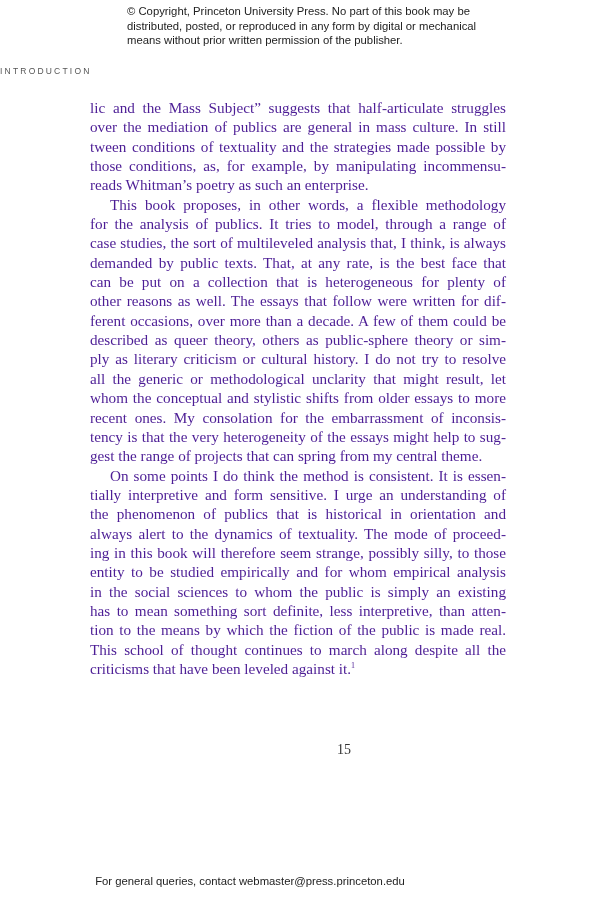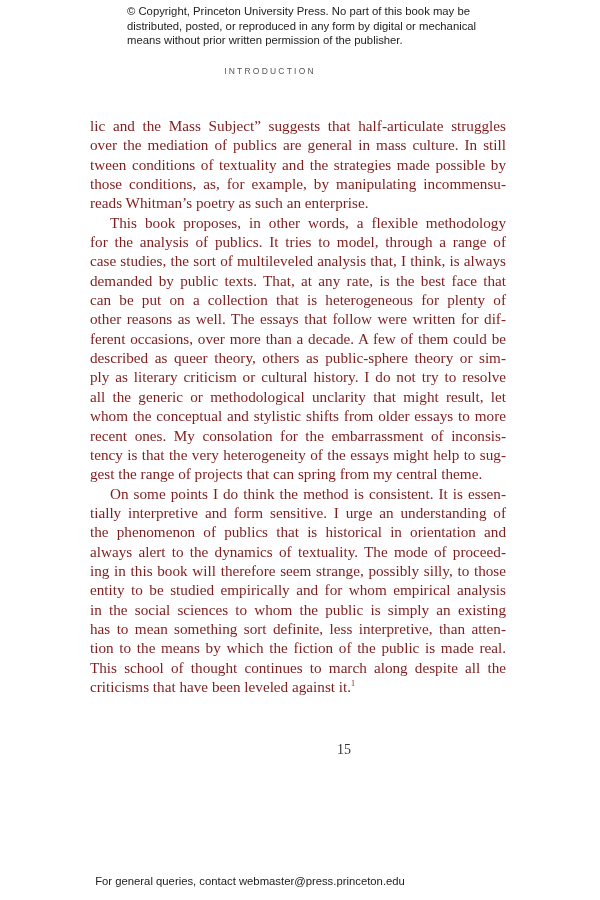--- a/index.html
+++ b/index.html
@@ -4,29 +4,28 @@
   <style>
     html, body { margin: 0; padding: 0; background: #ffffff; }
     body { width: 600px; height: 900px; position: relative; overflow: hidden; }
     .copyright {
       position: absolute; left: 127px; top: 4px; width: 360px;
       font-family: "Liberation Sans", sans-serif; font-size: 11.3px; line-height: 14.5px;
       color: #222;
     }
     .copyright span { display: block; white-space: nowrap; }
     .running-head {
-      position: absolute; left: 0; width: 540px; top: 66px; text-align: center;
+      position: absolute; left: 0; width: 540px; top: 66px; 
       font-family: "Liberation Sans", sans-serif; font-size: 8.5px; letter-spacing: 2.2px;
       color: #555;
     }
     .body-text {
       position: absolute; left: 90px; top: 98px; width: 416px;
       font-family: "Liberation Serif", serif; font-size: 15.2px; line-height: 19.35px;
-      color: #7f1d1d;
-      margin-top: 18px;
+      color: #4c1d95;
     }
     .line { display: block; white-space: nowrap; text-align: justify; text-align-last: justify; height: 19.35px; }
     .line.last { text-align-last: left; }
     .line.indent { padding-left: 20px; }
     sup { font-size: 8px; vertical-align: 6px; line-height: 0; }
     .folio {
       position: absolute; left: 0; width: 600px; top: 742px; text-align: center;
       font-family: "Liberation Serif", serif; font-size: 14px; color: #333; padding-left: 44px;
     }
     .footer {

